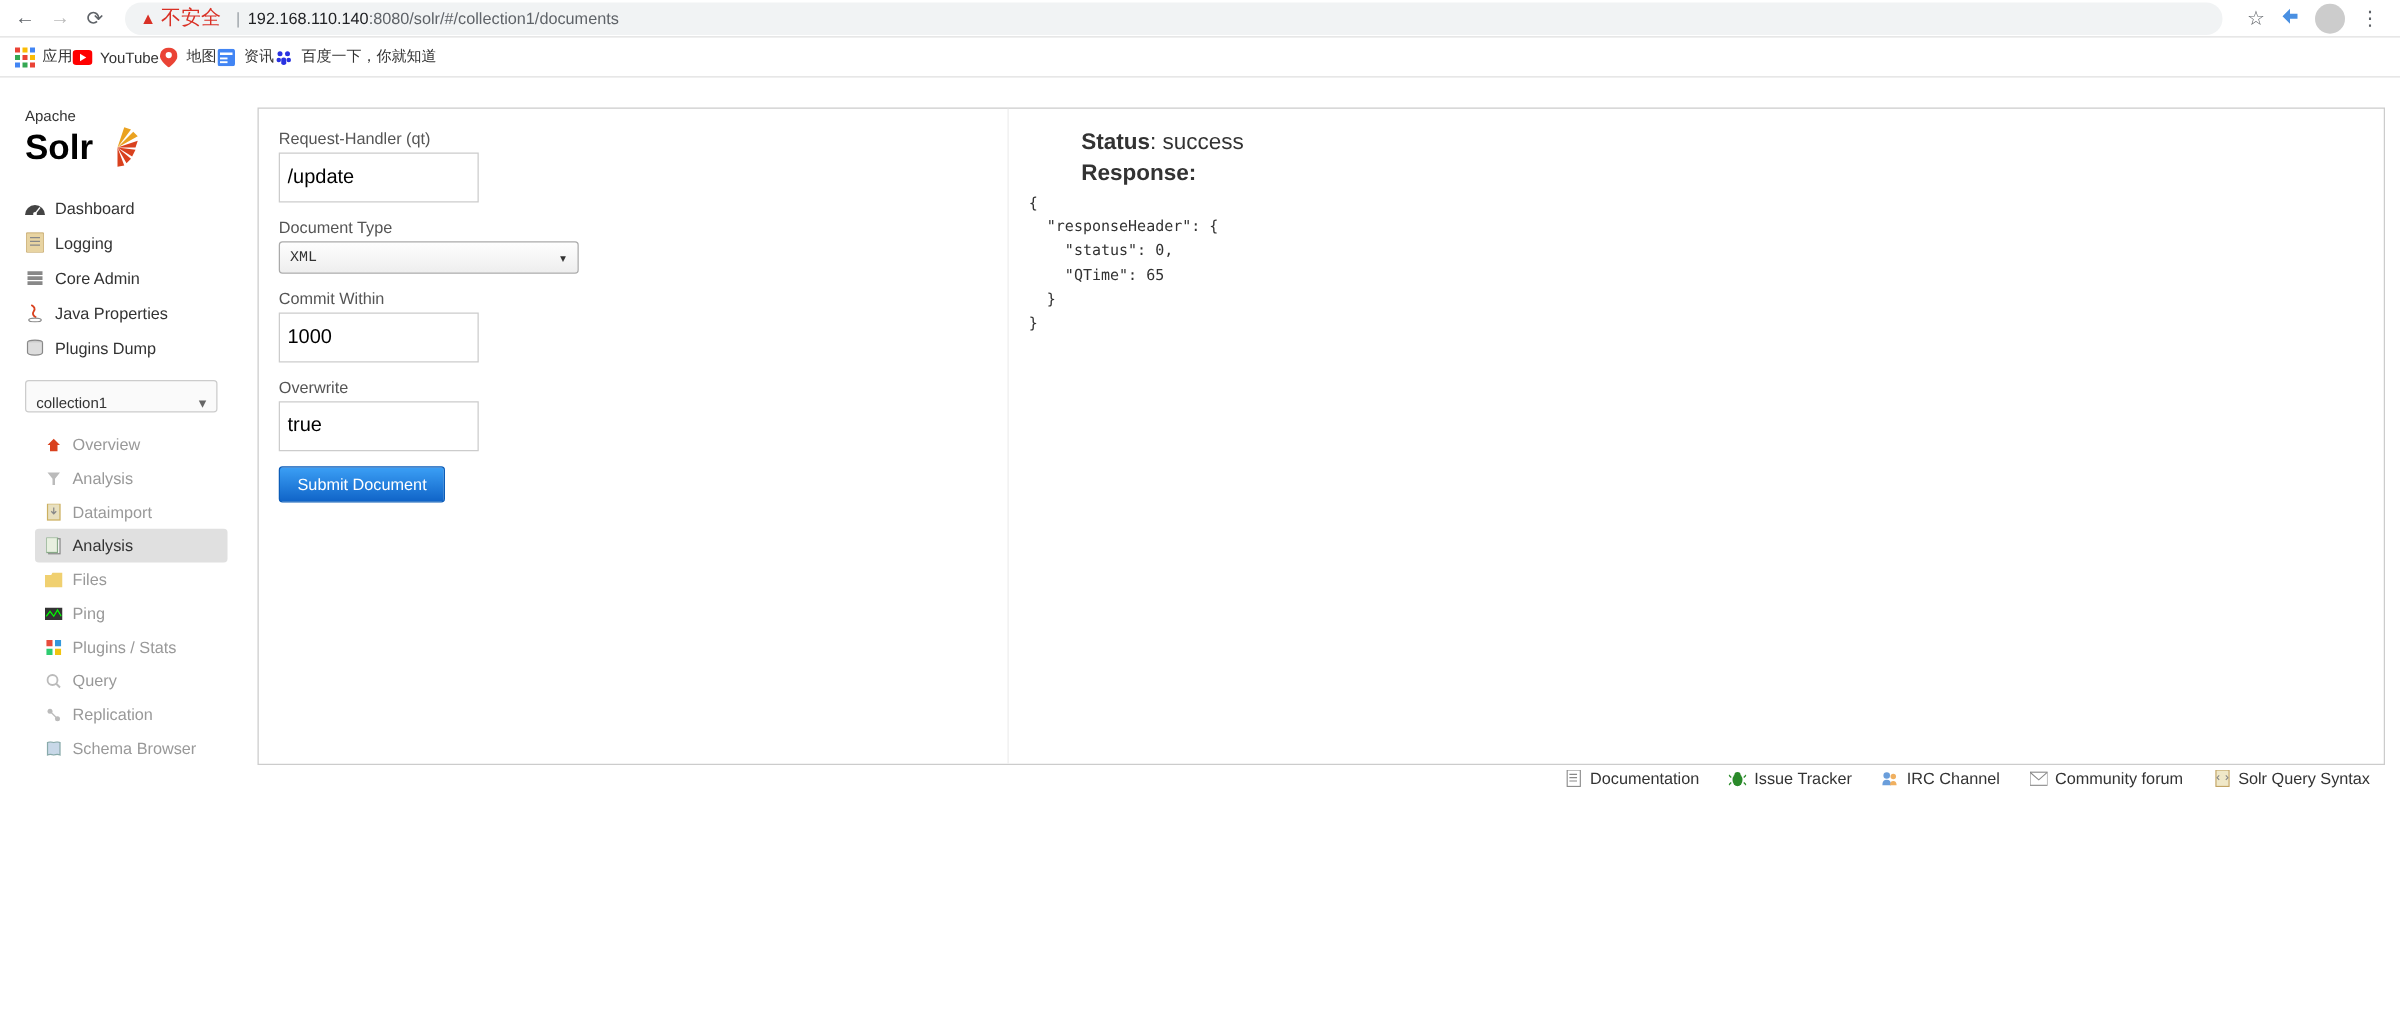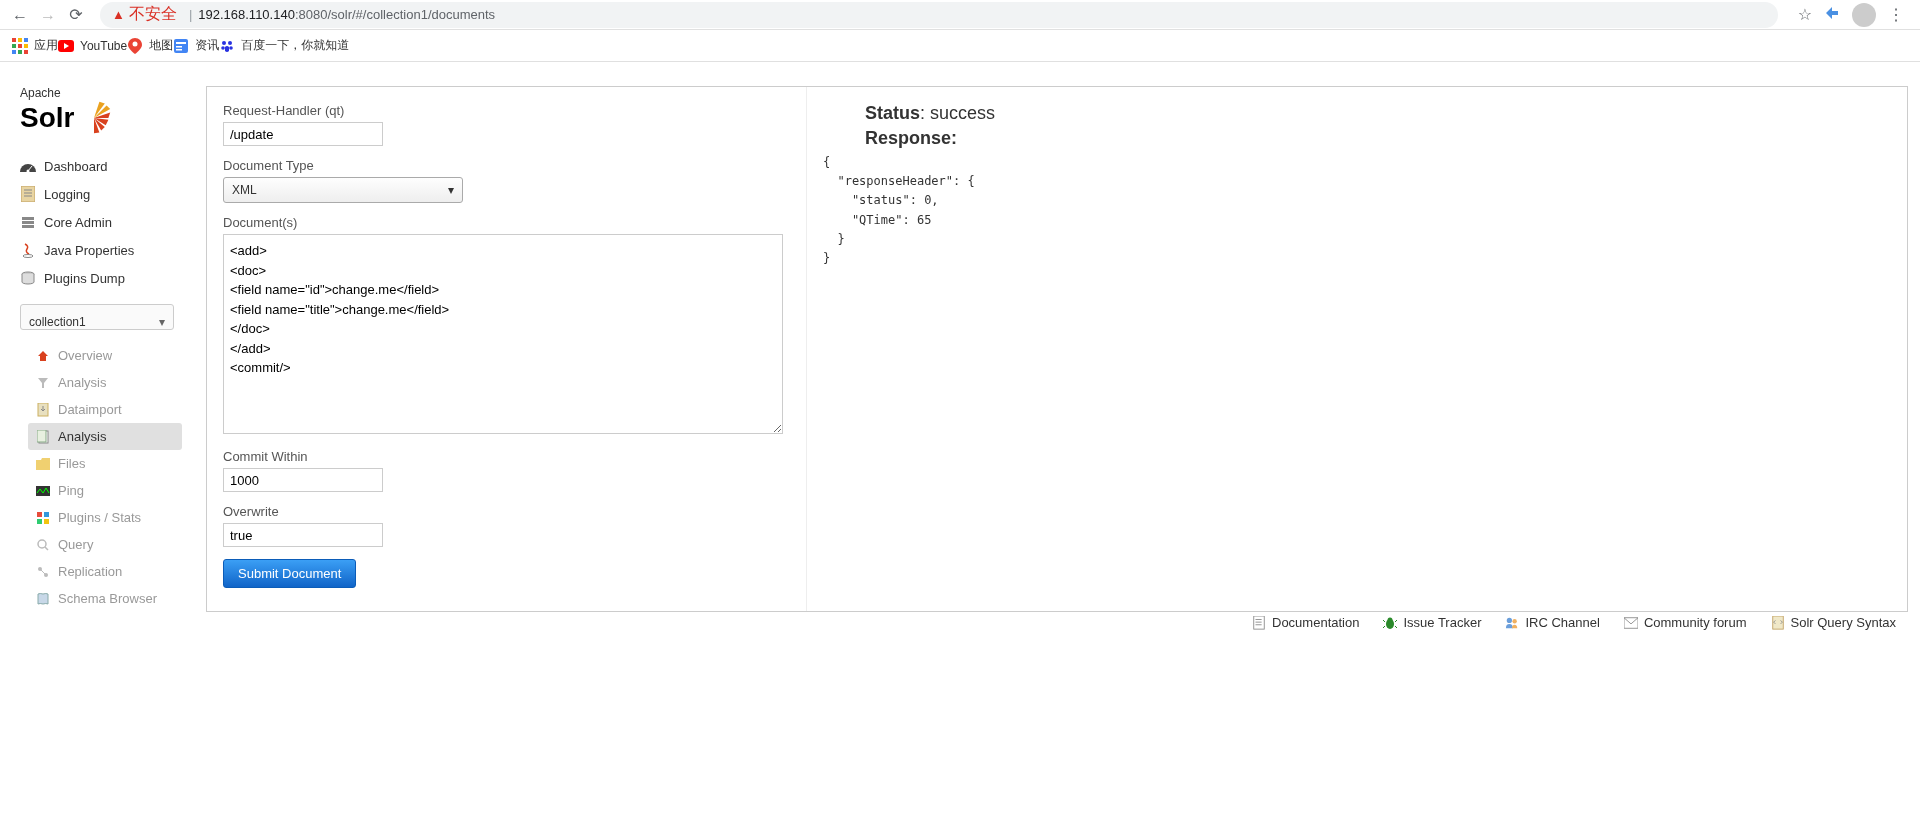--- a/index.html
+++ b/index.html
@@ -56,22 +56,22 @@
 .sub-item.active { background: #e0e0e0; color: #333; border-radius: 3px; }
 .sub-icon { width: 14px; height: 14px; display: inline-flex; align-items: center; justify-content: center; font-size: 12px; }
 
 
 .content { flex: 1; border: 1px solid #ccc; display: flex; min-height: 510px; }
 .form-panel { flex: 0 0 600px; padding: 16px; border-right: 1px solid #eee; }
 .response-panel { flex: 1; padding: 16px; }
 
 .field-group { margin-bottom: 12px; }
 .field-label { font-size: 13px; color: #555; margin-bottom: 4px; display: block; }
-.text-input { width: 160px; height: 24px; border: 1px solid #ccc; padding: 0 6px; font-size: 13px; }
-.select-box { width: 240px; height: 26px; border: 1px solid #aaa; border-radius: 3px; background: linear-gradient(#fefefe,#eee); padding: 0 8px; display: flex; align-items: center; justify-content: space-between; font-size: 12px; cursor: pointer; }
+.text-input { width: 160px; height: 40px; border: 1px solid #ccc; padding: 0 6px; font-size: 16px; }
+.select-box { width: 240px; height: 26px; border: 1px solid #aaa; border-radius: 3px; background: linear-gradient(#fefefe,#eee); padding: 0 8px; display: flex; align-items: center; justify-content: space-between; font-size: 12px; cursor: pointer; font-family: Liberation Mono, monospace; }
 .textarea { width: 560px; height: 200px; border: 1px solid #ccc; padding: 6px; font-size: 13px; font-family: Arial; resize: both; line-height: 1.5; }
 .submit-btn { background: linear-gradient(#3b9ff5,#1064c8); color: #fff; border: 1px solid #0b5cb8; border-radius: 3px; padding: 6px 14px; font-size: 13px; cursor: pointer; }
 
 .status-line { font-size: 18px; margin-bottom: 4px; margin-left: 42px; }
 .status-line b { font-weight: bold; }
 .response-pre { font-family: monospace; font-size: 12px; white-space: pre; margin-top: 4px; line-height: 1.6; }
 
 
 .footer-links { position: absolute; right: 24px; top: 615px; display: flex; gap: 24px; font-size: 13px; }
 .footer-link { display: flex; align-items: center; gap: 6px; color: #333; cursor: pointer; }
@@ -343,30 +343,20 @@
         <input class="text-input" value="/update" style="">
       </div>
       <div class="field-group">
         <label class="field-label">Document Type</label>
         <div class="select-box">
           <span>XML</span>
           <span>▾</span>
         </div>
       </div>
       <div class="field-group">
-        <label class="field-label">Document(s)</label>
-        <textarea class="textarea" id="docs-ta" style="">&lt;add&gt;
-&lt;doc&gt;
-&lt;field name="id"&gt;change.me&lt;/field&gt;
-&lt;field name="title"&gt;change.me&lt;/field&gt;
-&lt;/doc&gt;
-&lt;/add&gt;
-&lt;commit/&gt;</textarea>
-      </div>
-      <div class="field-group">
         <label class="field-label">Commit Within</label>
         <input class="text-input" value="1000" style="">
       </div>
       <div class="field-group">
         <label class="field-label">Overwrite</label>
         <input class="text-input" value="true" style="">
       </div>
       <button class="submit-btn">Submit Document</button>
     </div>
 

